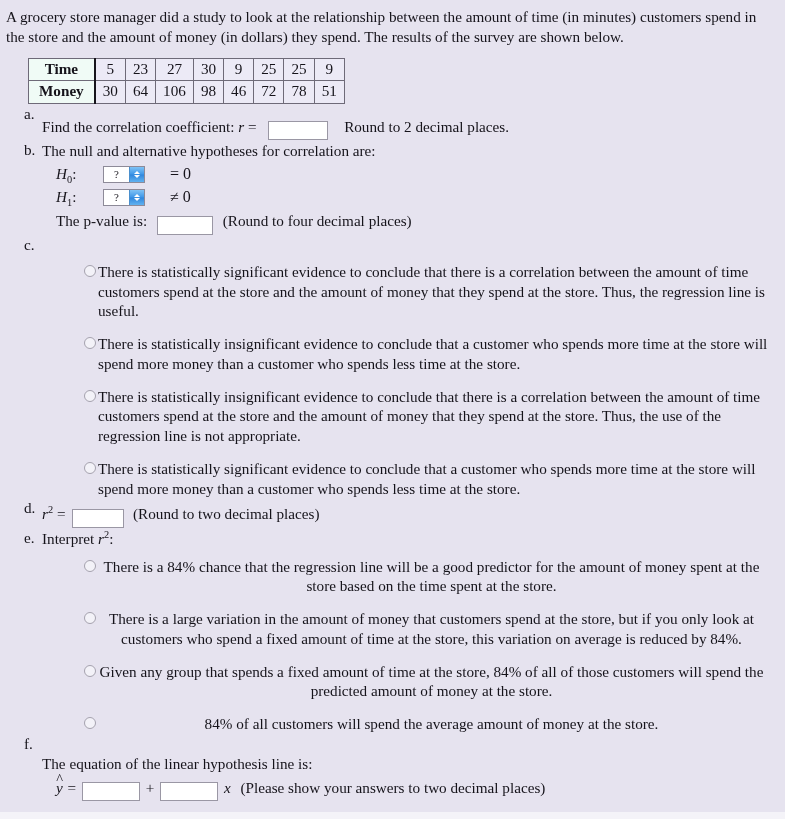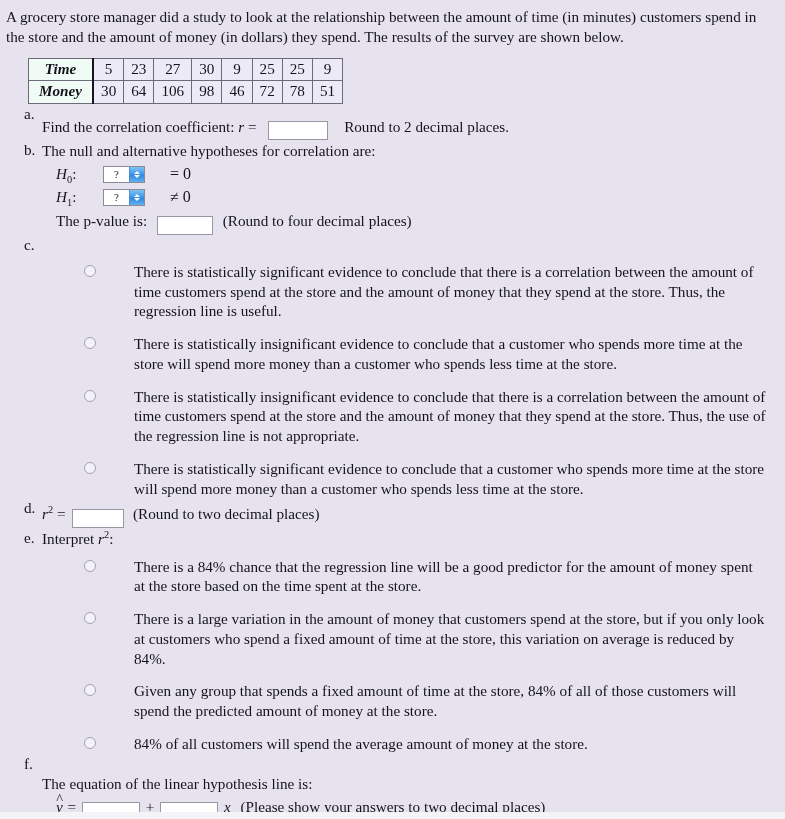--- a/index.html
+++ b/index.html
@@ -45,21 +45,20 @@
     background: #eceaf6;
     min-width: 25px;
     line-height: 1.22;
   }
   table.survey th.rowhead {
     font-weight: bold;
     background: #f0fbf6;
     border-right: 2px solid #17151c;
     padding: 1px 10px 2px 10px;
     text-align: center;
-    font-style: italic;
   }
   
   .part {
     padding: 0 6px 0 24px;
     line-height: 1.30;
     position: relative;
   }
   .part .lbl {
     position: absolute;
     left: 24px;
@@ -142,35 +141,34 @@
   .hyp-rel { font-size: 16px; padding-left: 4px; }
 
   
   .opts { padding-top: 8px; }
   .opt {
     display: flex;
     align-items: flex-start;
     padding: 0 6px 0 0;
     margin-bottom: 13px;
     line-height: 1.30;
-    gap: 36px;
   }
   .opt:last-child { margin-bottom: 0; }
   .radio {
     flex: 0 0 auto;
     width: 12px; height: 12px;
     border: 1px solid #a5a2ae;
     border-radius: 50%;
     background: #f3f2f8;
     margin: 3px 2px 0 0;
     cursor: pointer;
   }
   .opt-text { flex: 1; }
   .opts-c { padding-left: 42px; padding-right: 2px; }
-  .opts-e { padding-left: 42px; padding-right: 8px; }
+  .opts-e { padding-left: 42px; padding-right: 8px; text-align: center; }
 
   
   .mi { font-style: italic; font-family: "Liberation Serif", serif; }
   sup.sq { font-size: 0.68em; vertical-align: super; line-height: 0; }
   sub.sb { font-size: 0.68em; vertical-align: sub; line-height: 0; }
   .yhat { position: relative; font-style: italic; padding-right: 1px; }
   .yhat::before {
     content: "^";
     position: absolute;
     left: 0.02em; top: -0.62em;

